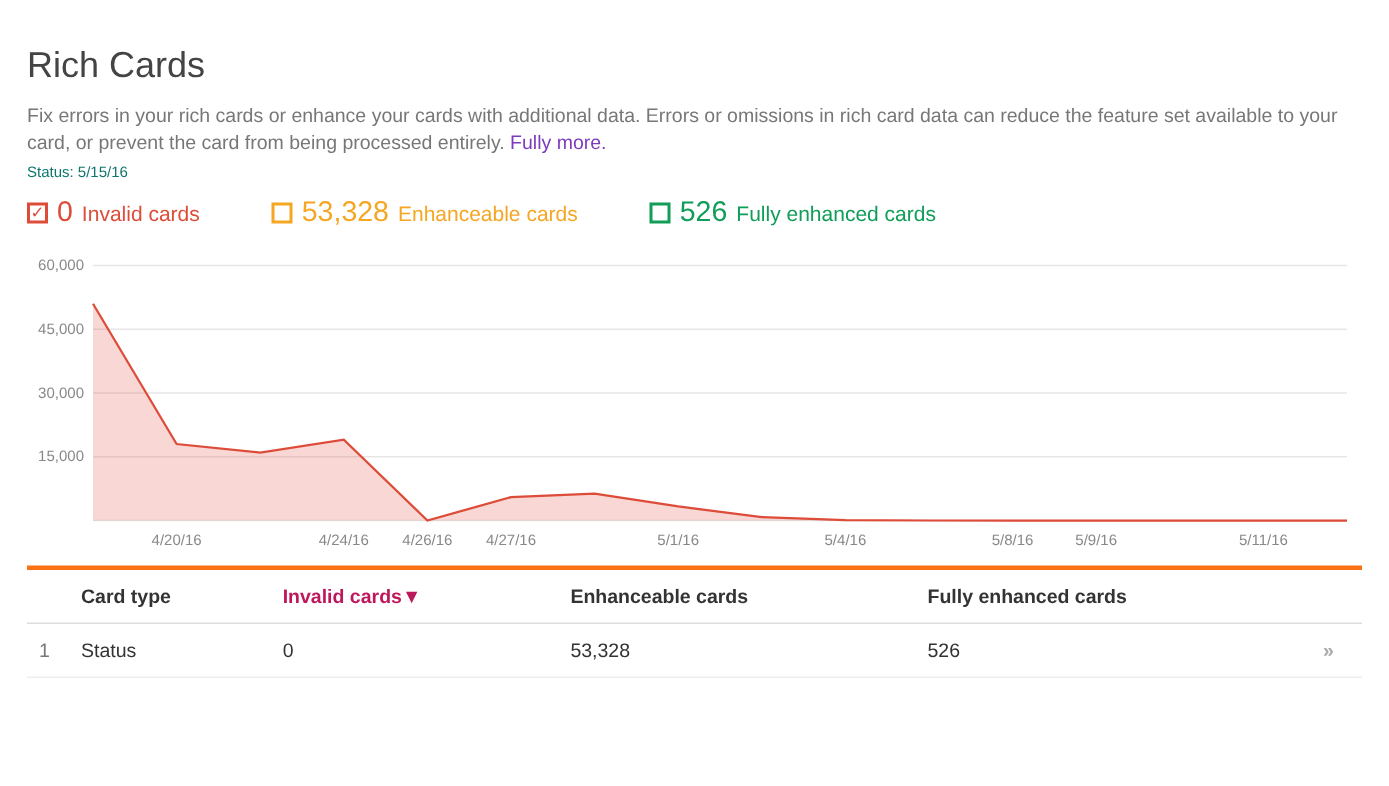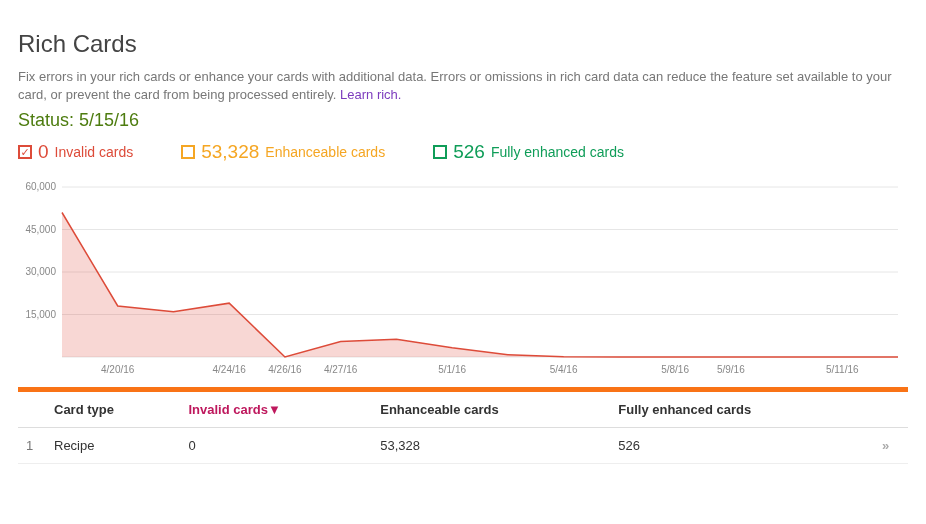--- a/index.html
+++ b/index.html
@@ -18,22 +18,22 @@
     color: #444;
   }
   .desc {
     color: #777;
     font-size: 13px;
     line-height: 1.4;
     margin: 0 0 6px 0;
   }
   .desc a { color: #7c3bbd; text-decoration: none; }
   .status {
-    color: #4d7c0f;
-    font-size: 18px;
+    color: #0f766e;
+    font-size: 10px;
     margin: 6px 0 10px 0;
   }
   .legend-row {
     display: flex;
     align-items: center;
     gap: 48px;
     margin-bottom: 14px;
   }
   .legend-item {
     display: flex;
@@ -72,21 +72,21 @@
     width: 100%;
     border-collapse: collapse;
     margin-top: 4px;
   }
   table.data th, table.data td {
     text-align: left;
     padding: 10px 8px;
     font-size: 13px;
   }
   table.data thead th {
-    border-top: 5px solid #f97316;
+    border-top: 3px solid #f97316;
     border-bottom: 1px solid #ddd;
     font-weight: 700;
     color: #333;
   }
   table.data thead th.sort {
     color: #be185d;
   }
   table.data tbody td {
     border-bottom: 1px solid #eee;
   }
@@ -99,21 +99,21 @@
     font-weight: bold;
   }
 </style>
 </head>
 <body>
 
 <h1>Rich Cards</h1>
 
 <p class="desc">
   <span>Fix errors in your rich cards or enhance your cards with additional data. Errors or omissions in rich card data can reduce the feature set available to your card, or prevent the card from being processed entirely. </span>
-  <a href="#">Learn rich.</a>
+  <a href="#">Fully more.</a>
 </p>
 
 <div class="status">Status: 5/15/16</div>
 
 <div class="legend-row">
   <div class="legend-item invalid">
     <span class="legend-box">✓</span>
     <span class="legend-count">0</span>
     <span class="legend-label">Invalid cards</span>
   </div>
@@ -163,20 +163,20 @@
         <span>Invalid cards</span><span>▼</span>
       </th>
       <th>Enhanceable cards</th>
       <th>Fully enhanced cards</th>
       <th></th>
     </tr>
   </thead>
   <tbody id="table-body">
       <tr>
         <td class="row-idx">1</td>
-        <td>Recipe</td>
+        <td>Status</td>
         <td>0</td>
         <td>53,328</td>
         <td>526</td>
         <td class="chevrons">»</td>
       </tr>
     </tbody>
 </table>
 
 </body></html>

